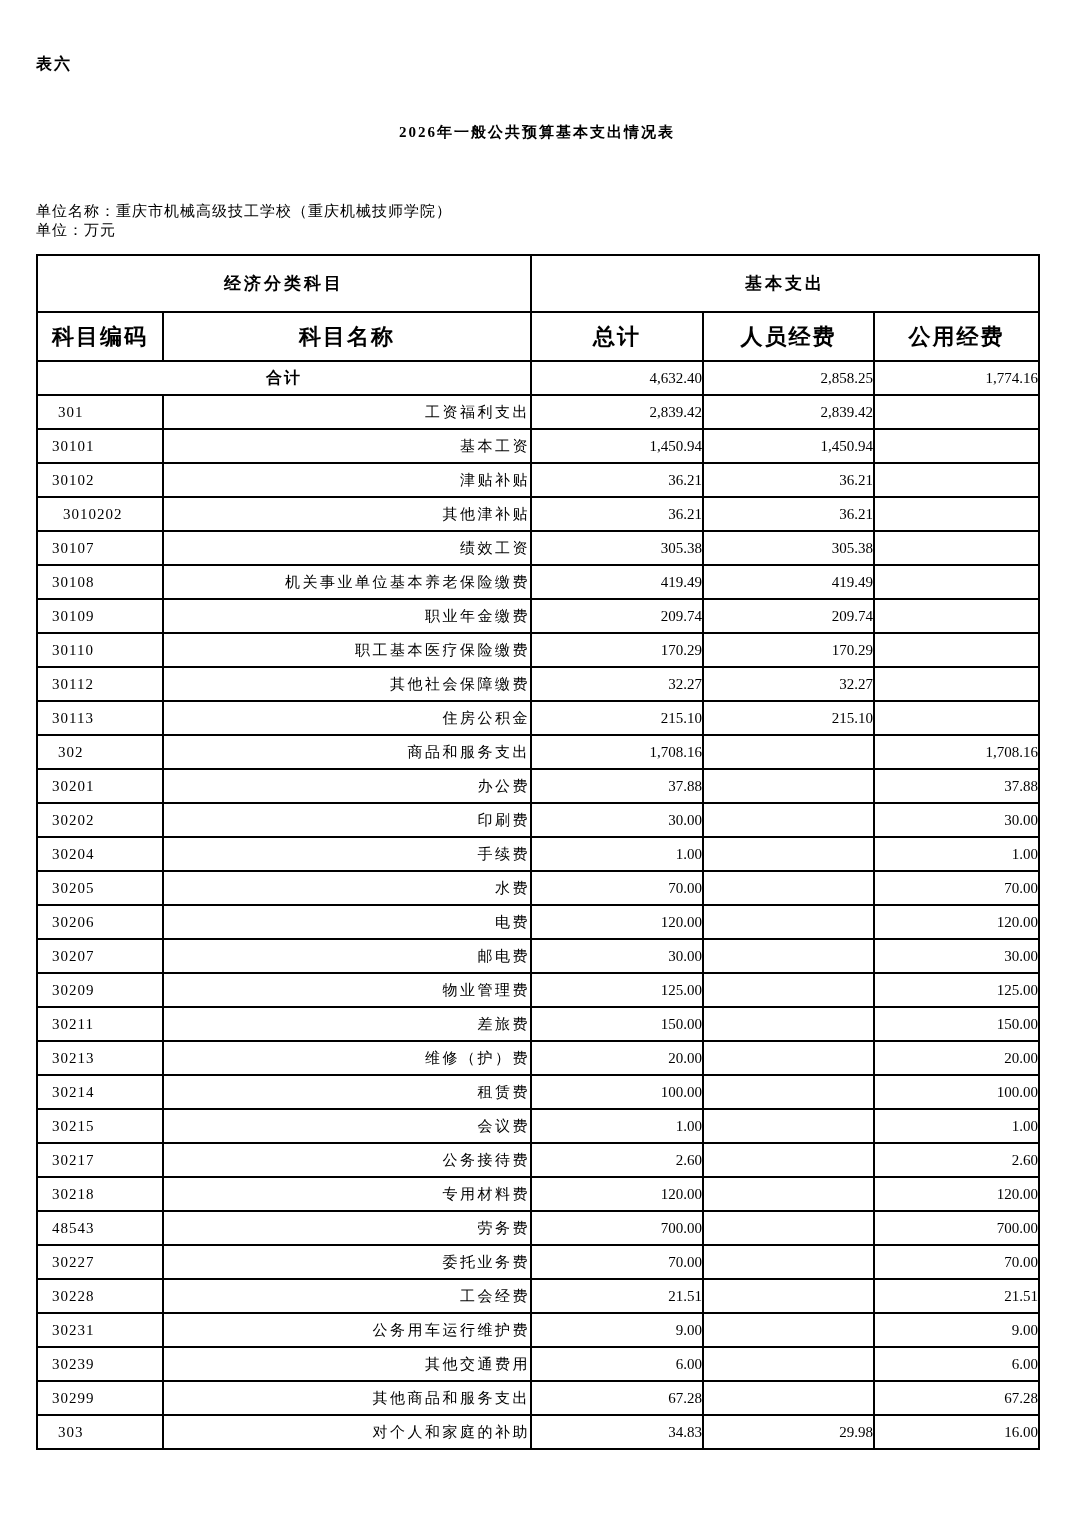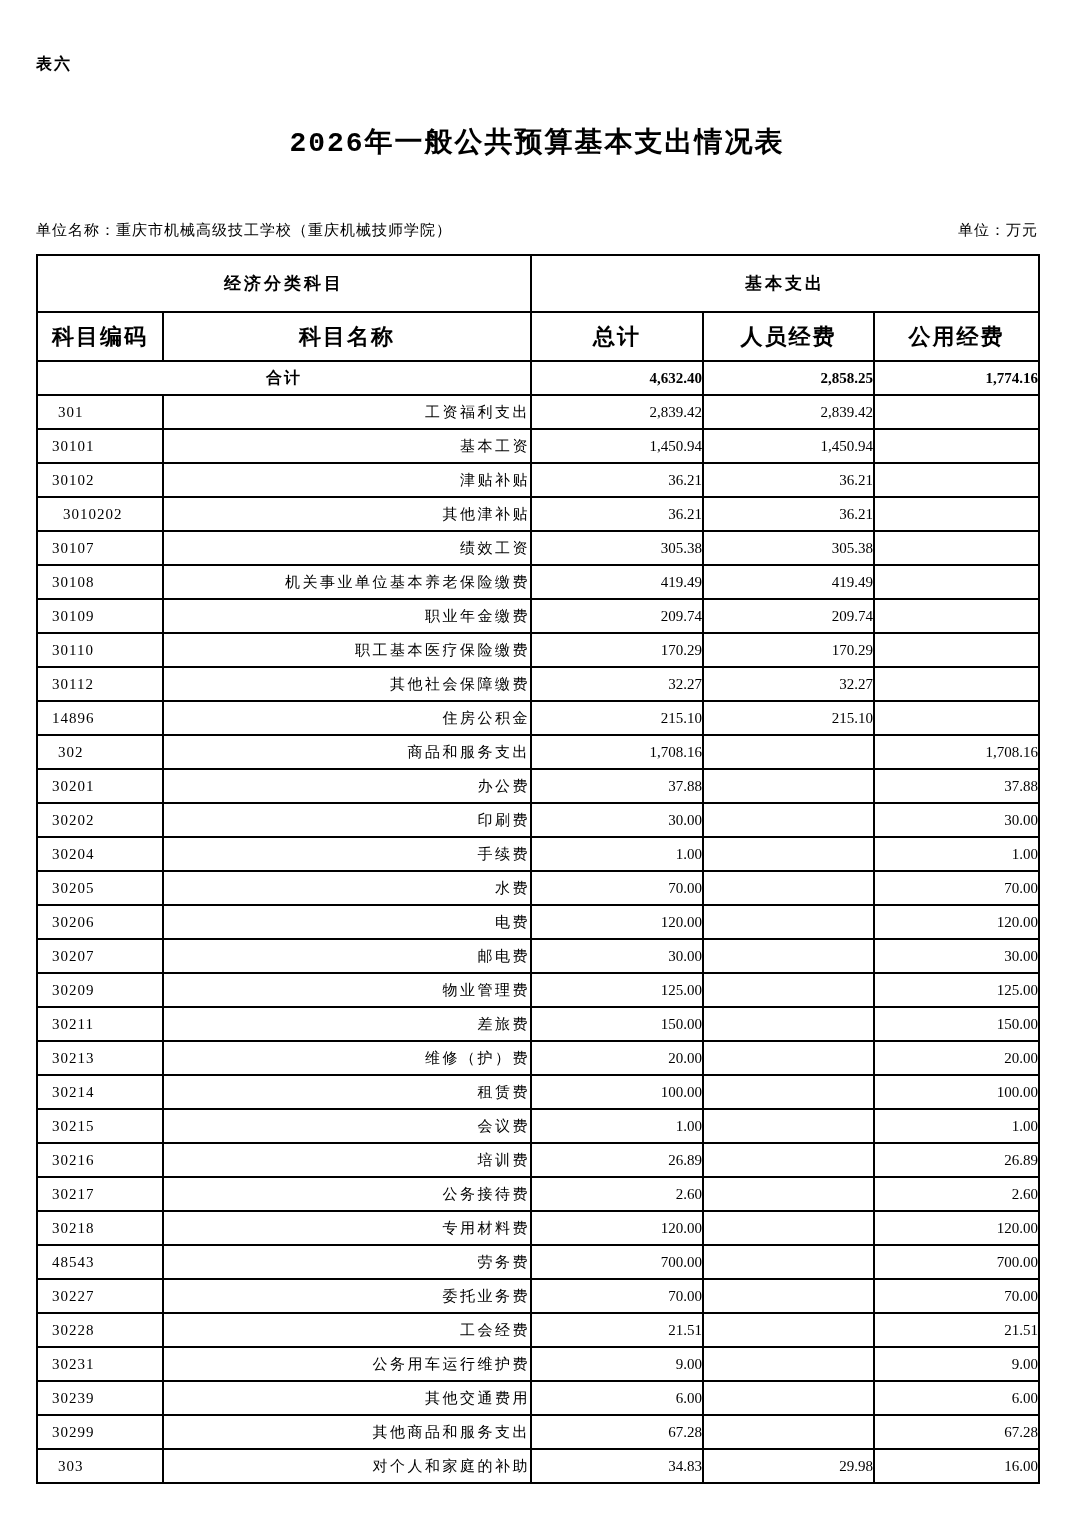--- a/index.html
+++ b/index.html
@@ -20,32 +20,32 @@
     overflow: hidden;
   }
   .table-label {
     font-size: 16px;
     font-weight: bold;
     letter-spacing: 2px;
   }
   .doc-title {
     margin: 48px 0 0 0;
     text-align: center;
-    font-size: 28px;
+    font-size: 15px;
     font-weight: bold;
     letter-spacing: 2px;
-    font-family: Liberation Mono, monospace;
   }
   .meta-row {
     margin-top: 60px;
     display: flex;
     justify-content: space-between;
     align-items: flex-start;
     font-size: 15px;
     letter-spacing: 1px;
+    flex-direction: column;
   }
   table.budget {
     margin-top: 14px;
     width: 1002px;
     border-collapse: collapse;
     table-layout: fixed;
   }
   table.budget th, table.budget td {
     border: 2px solid #000000;
     padding: 0;
@@ -71,21 +71,21 @@
     letter-spacing: 2px;
     text-align: center;
   }
   tbody td { height: 32px; font-size: 15px; }
   tr.total-row td.c-label {
     text-align: center;
     font-weight: bold;
     font-size: 16px;
     letter-spacing: 2px;
   }
-  tr.total-row td.num { font-weight: bold; }
+  tr.total-row td.num { font-weight: normal; }
   td.num {
     text-align: right;
     padding-right: 5px;
   }
   td.code {
     text-align: left;
     letter-spacing: 1px;
   }
   td.name {
     text-align: right;
@@ -207,21 +207,21 @@
 
   <tr class="lv1">
     <td class="code">30112</td>
     <td class="name">其他社会保障缴费</td>
     <td class="num">32.27</td>
     <td class="num">32.27</td>
     <td class="num"></td>
   </tr>
 
   <tr class="lv1">
-    <td class="code">14896</td>
+    <td class="code">30113</td>
     <td class="name">住房公积金</td>
     <td class="num">215.10</td>
     <td class="num">215.10</td>
     <td class="num"></td>
   </tr>
 
   <tr class="lv0">
     <td class="code">302</td>
     <td class="name">商品和服务支出</td>
     <td class="num">1,708.16</td>
@@ -310,27 +310,20 @@
   </tr>
 
   <tr class="lv1">
     <td class="code">30215</td>
     <td class="name">会议费</td>
     <td class="num">1.00</td>
     <td class="num"></td>
     <td class="num">1.00</td>
   </tr>
 
-  <tr class="lv1">
-    <td class="code">30216</td>
-    <td class="name">培训费</td>
-    <td class="num">26.89</td>
-    <td class="num"></td>
-    <td class="num">26.89</td>
-  </tr>
 
   <tr class="lv1">
     <td class="code">30217</td>
     <td class="name">公务接待费</td>
     <td class="num">2.60</td>
     <td class="num"></td>
     <td class="num">2.60</td>
   </tr>
 
   <tr class="lv1">

